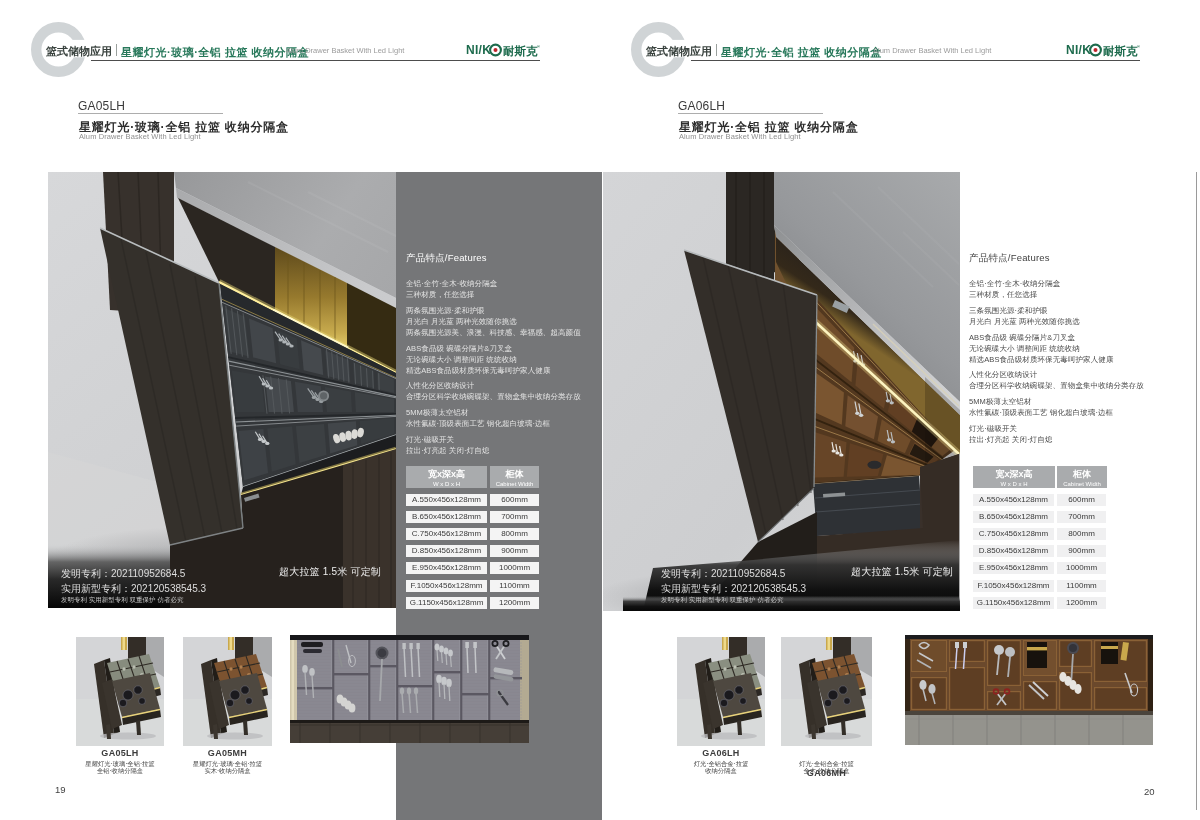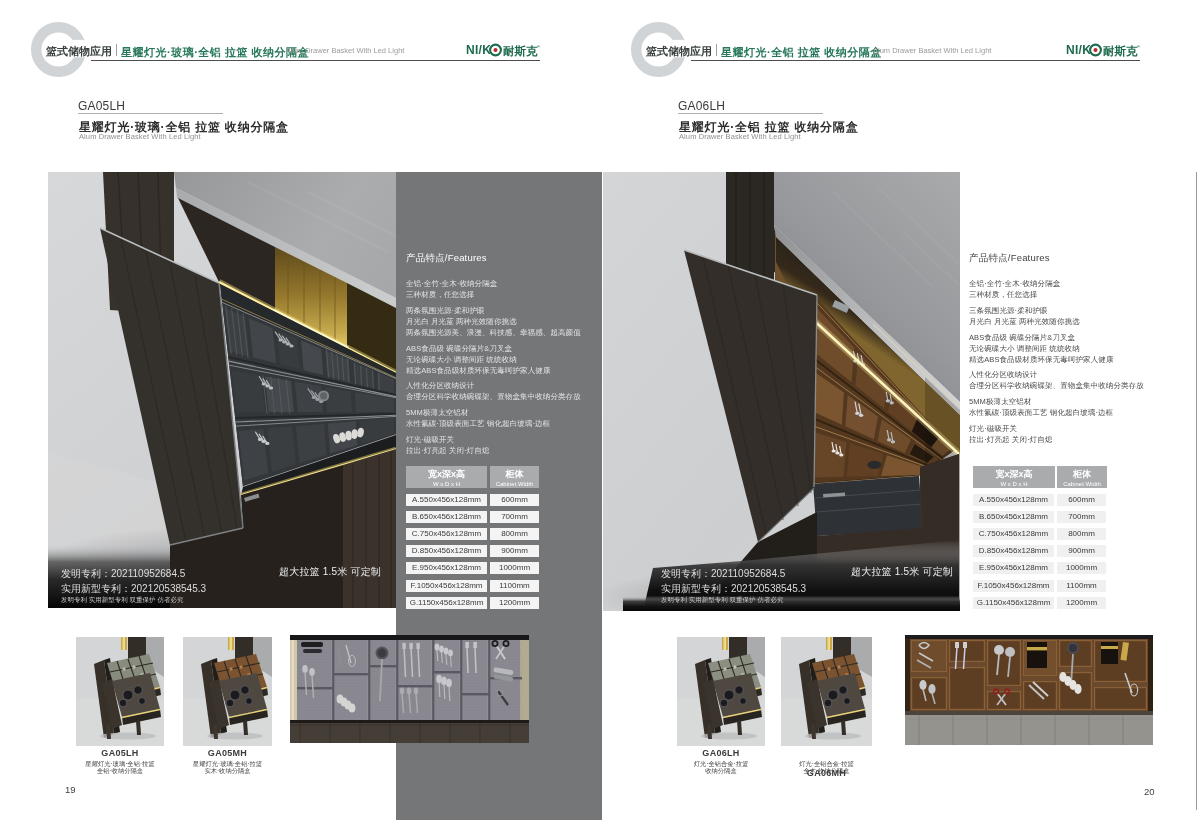--- a/index.html
+++ b/index.html
@@ -530,21 +530,21 @@
       <line x1="208" y1="56" x2="218" y2="70" stroke="#3a3a40" stroke-width="2.2"></line>
       <circle cx="210" cy="58" r="3" fill="none" stroke="#8f9194" stroke-width="1.2"></circle>
     </svg>
 
 <div class="abs tname" style="left:76px;top:748px;width:88px">GA05LH</div>
 <div class="abs tdesc" style="left:56px;top:760px;width:128px">星耀灯光·玻璃·全铝·拉篮<br>全铝·收纳分隔盒</div>
 
 <div class="abs tname" style="left:183px;top:748px;width:89px">GA05MH</div>
 <div class="abs tdesc" style="left:163px;top:760px;width:129px">星耀灯光·玻璃·全铝·拉篮<br>实木·收纳分隔盒</div>
 
-<div class="abs pageno" style="left:65px;top:784px">19</div>
+<div class="abs pageno" style="left:55px;top:784px">19</div>
 
 <svg class="abs" style="left:603px;top:172px" width="357" height="439" viewBox="0 0 357 439">
 <defs>
 <linearGradient id="rwall" x1="0" y1="0" x2="1" y2="1">
 <stop offset="0" stop-color="#d4d5d7"></stop>
           <stop offset="0.6" stop-color="#cdced0"></stop>
           <stop offset="1" stop-color="#d8d9da"></stop>
 </linearGradient>
 <linearGradient id="rcounter" x1="1" y1="0" x2="0.25" y2="1">
 <stop offset="0" stop-color="#a8aaac"></stop>

